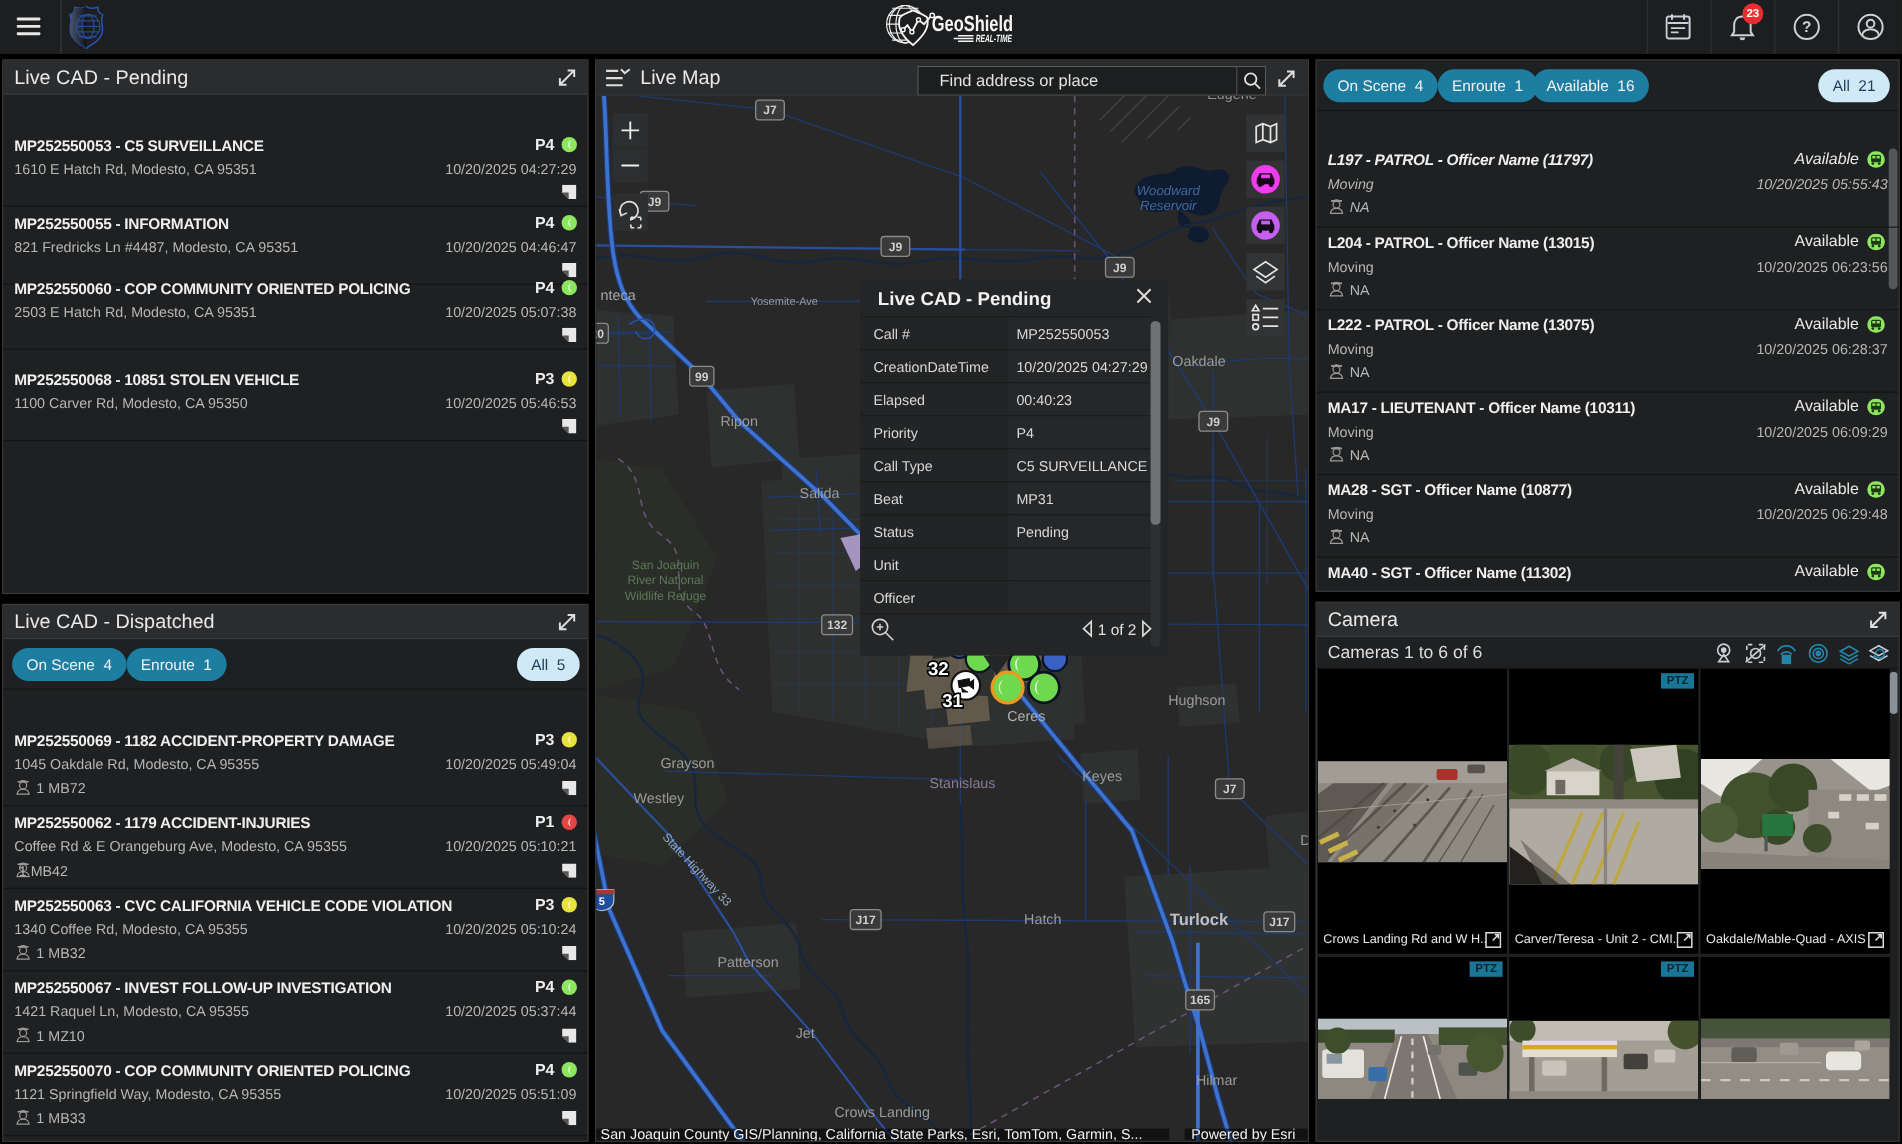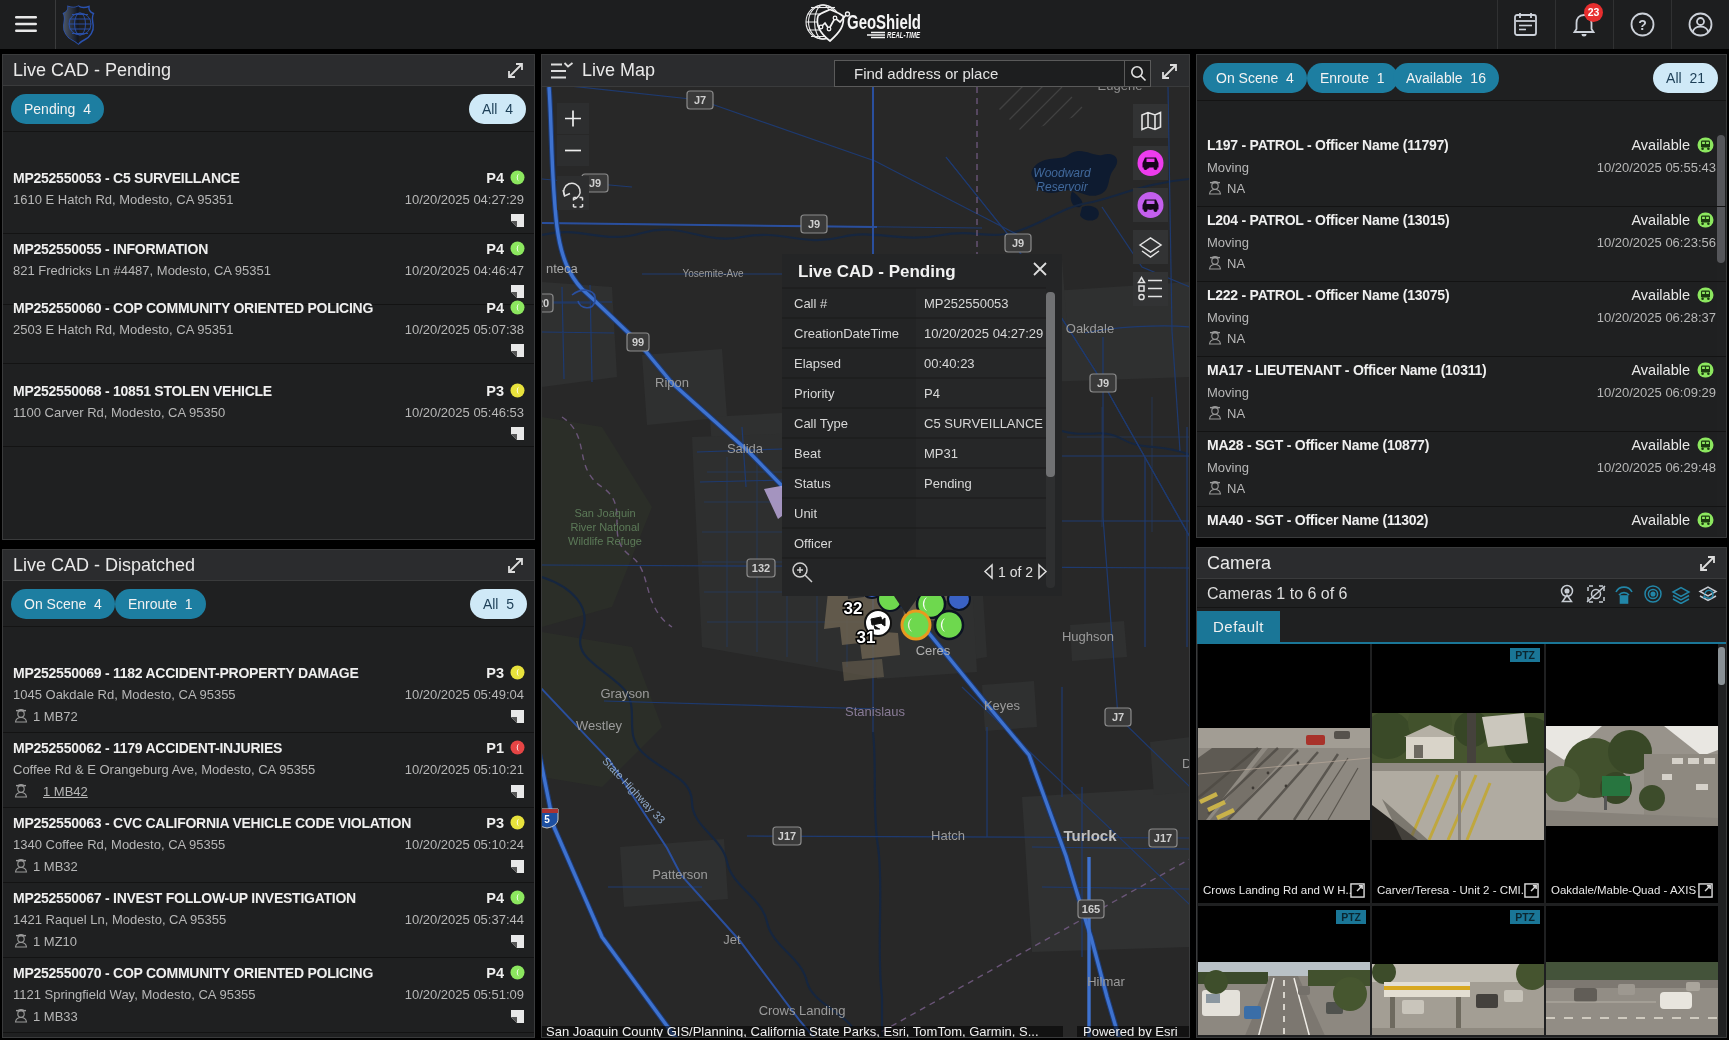--- a/index.html
+++ b/index.html
@@ -120,24 +120,20 @@
       <path d="M5 20 a7.5 5.5 0 0 1 15 0" fill="none" stroke="#ccd1d9" stroke-width="1.8"></path>
     </svg>
   </div>
 
   <div class="panel" id="pendpanel" style="left:2px;top:54px;width:533px;height:486px;">
     <div class="phead">Live CAD - Pending
       <svg class="pexp" viewBox="0 0 17 17">
           <path d="M2 15 L15 2 M9 2 H15 V8 M8 15 H2 V9" stroke="#ddd" stroke-width="1.8" fill="none"></path>
         </svg>
     </div>
-    <div class="filters">
-      <div class="pill" style="left:8px;">Pending&nbsp; 4</div>
-      <div class="pill all" style="right:8px;">All&nbsp; 4</div>
-    </div>
     <div id="pendlist" style="position:relative;">
         <div class="item" style="top:0px;height:71px;">
           <div class="ititle">MP252550053 - C5 SURVEILLANCE</div>
           <div class="ipri">P4</div>
           <svg style="position:absolute;right:9px;top:7px" width="15" height="15" viewBox="0 0 15 15">
             <circle cx="7.5" cy="7.5" r="7" fill="#8ce75f"></circle>
             <path d="M9.3 3.6 A4.2 4.2 0 0 0 9.3 11.4 A5.5 5.5 0 0 1 9.3 3.6 Z" fill="#ffffff" opacity="0.9"></path>
           </svg>
           <div class="isub">1610 E Hatch Rd, Modesto, CA 95351</div>
           <div class="idate">10/20/2025 04:27:29</div>
@@ -236,21 +232,21 @@
           <div class="isub">Coffee Rd &amp; E Orangeburg Ave, Modesto, CA 95355</div>
           <div class="idate">10/20/2025 05:10:21</div>
           <svg style="position:absolute;left:10px;top:48px" width="16" height="17" viewBox="0 0 16 17">
             <g fill="none" stroke="#9a9a9a" stroke-width="1.1">
               <path d="M4 5 Q8 2.2 12 5" fill="#9a9a9a"></path>
               <path d="M3 4.6 H13" stroke-width="1.4"></path>
               <circle cx="8" cy="8" r="3.2"></circle>
               <path d="M2.5 16 C3 12.5 5 11.5 8 11.5 C11 11.5 13 12.5 13.5 16 Z"></path>
             </g>
           </svg>
-          <div class="iofficer" style="left:40px;top:51px;text-decoration:underline;">1 MB42</div>
+          <div class="iofficer" style="left:14px;top:51px;">1 MB42</div>
           <svg class="inote" style="top:52px" width="13" height="13" viewBox="0 0 13 13">
             <path d="M0 0 H13 V13 H6 L0 7 Z" fill="#e8e8e8"></path>
             <path d="M0 7 L6 7 L6 13 Z" fill="#555"></path>
           </svg>
         </div>
         <div class="item" style="top:150px;height:75px;">
           <div class="ititle">MP252550063 - CVC CALIFORNIA VEHICLE CODE VIOLATION</div>
           <div class="ipri">P3</div>
           <svg style="position:absolute;right:9px;top:7px" width="15" height="15" viewBox="0 0 15 15">
             <circle cx="7.5" cy="7.5" r="7" fill="#e8e23c"></circle>
@@ -672,21 +668,21 @@
   <div class="panel" id="unitpanel" style="left:1196px;top:54px;width:531px;height:484px;">
     <div class="filters">
       <div class="pill" style="left:6px;">On Scene&nbsp; 4</div>
       <div class="pill" style="left:110px;">Enroute&nbsp; 1</div>
       <div class="pill" style="left:196px;">Available&nbsp; 16</div>
       <div class="pill all" style="right:8px;">All&nbsp; 21</div>
     </div>
     <div style="position:absolute;right:1px;top:78px;bottom:1px;width:8px;background:#202122;"></div>
       <div style="position:absolute;right:1px;top:80px;width:8px;height:128px;background:#55565a;border-radius:4px;"></div>
       <div id="unitlist" style="position:relative;">
-        <div class="item" style="top:0px;height:75px;">
+        <div class="item" style="top:0px;height:75px;font-style:italic;">
           <div class="utitle">L197 - PATROL - Officer Name (11797)</div>
           <div class="ustat">Available</div>
           <svg style="position:absolute;right:12px;top:5px" width="17" height="16" viewBox="0 0 17 16">
             <rect x="0.5" y="0.5" width="16" height="15" rx="7.5" fill="#8ce75f"></rect>
             <g fill="#1c3a10">
               <rect x="4" y="3.6" width="9" height="7" rx="1.4"></rect>
               <rect x="5.1" y="4.8" width="2.8" height="2.2" fill="#8ce75f"></rect>
               <rect x="9.1" y="4.8" width="2.8" height="2.2" fill="#8ce75f"></rect>
               <circle cx="5.6" cy="11.7" r="1.3"></circle>
               <circle cx="11.4" cy="11.7" r="1.3"></circle>
@@ -853,24 +849,20 @@
  <path d="M115 8 L123 3.5 L131 8 L123 12.5 Z"></path>
  <path d="M115 11.5 L123 16 L131 11.5"></path>
  <path d="M115 15 L123 19.5 L131 15"></path>
 </g>
 <g fill="none" stroke="#c8cdd4" stroke-width="1.5">
  <path d="M142 7.5 L150 3 L158 7.5 L150 12 Z"></path>
  <path d="M142 12 L150 16.5 L158 12"></path>
  <path d="M147 10 a4 4 0 1 1 1 3 M148 13 l-2 0.5 0.5 -2.4" stroke="#2286a8"></path>
 </g>
 </svg>
-    </div>
-    <div style="position:relative;height:36px;">
-      <div style="position:absolute;left:0;top:3px;width:83px;height:31px;background:#1a7697;color:#f0f0f0;font-size:15px;line-height:31px;text-align:center;letter-spacing:0.5px;">Default</div>
-      <div style="position:absolute;left:0;bottom:0;width:100%;height:2px;background:#1a7697;"></div>
     </div>
     <div id="camgrid" style="position:relative;height:391px;overflow:hidden;">
         <div style="position:absolute;left:1px;top:0px;width:172px;height:259px;background:#000;overflow:hidden;">
           <svg style="position:absolute;left:0;top:84px" width="172" height="92" viewBox="0 0 172 92" preserveAspectRatio="none">
 <rect width="172" height="92" fill="#8e8981"></rect>
 <rect x="0" y="0" width="172" height="20" fill="#a29d94"></rect>
 <polygon points="0,30 14,20 64,20 8,92 0,92" fill="#5e5a53"></polygon>
 <polygon points="70,20 96,20 30,92 12,92" fill="#767169"></polygon>
 <g stroke="#4e4a44" stroke-width="2.5" opacity="0.8">
  <path d="M60 20 L0 70 M80 20 L10 86 M100 22 L30 92 M120 24 L60 92 M140 26 L96 92"></path>

